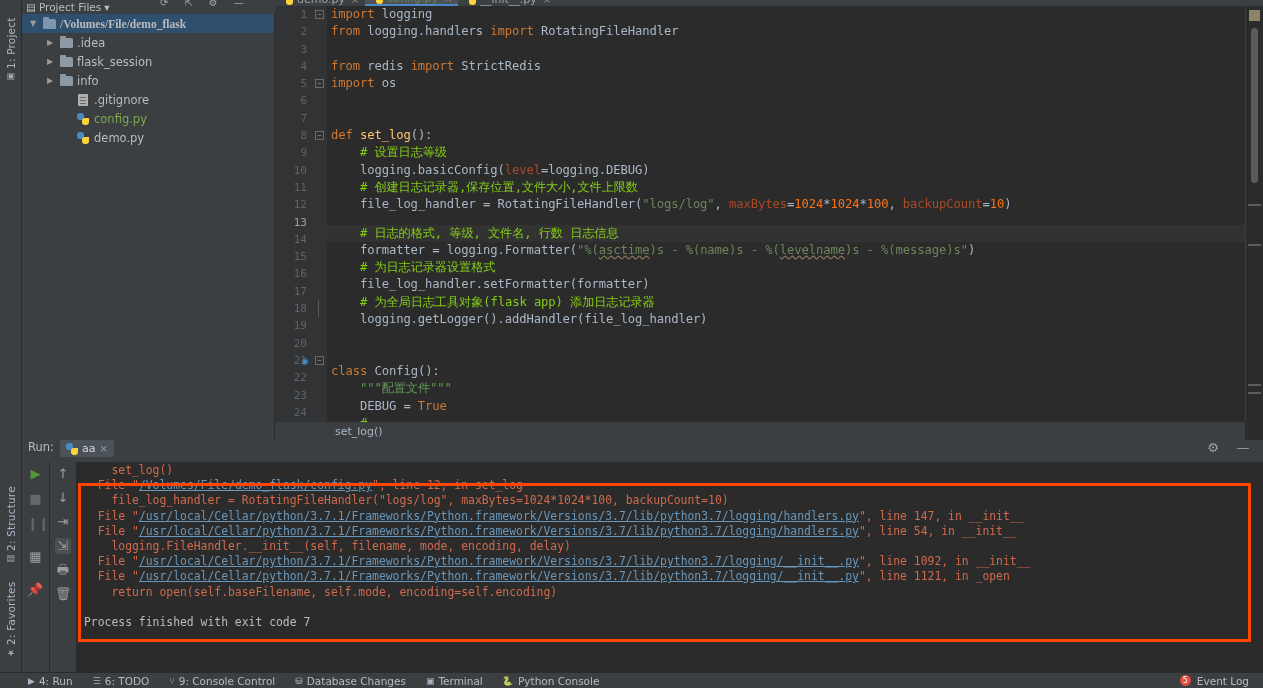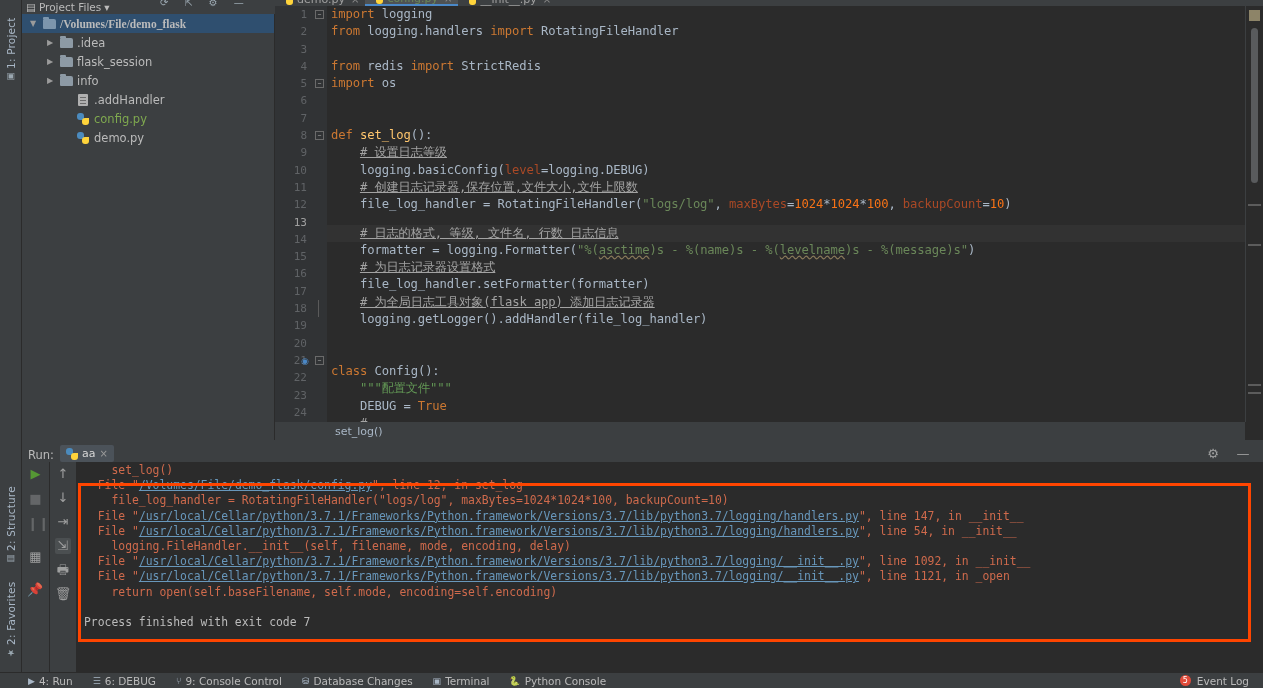--- a/index.html
+++ b/index.html
@@ -129,21 +129,21 @@
   .codelines {
     position: absolute; left: 52px; top: 0; right: 0; bottom: 0;
     font-family: "DejaVu Sans Mono", monospace; font-size: 12.2px;
     white-space: pre; letter-spacing: -0.1px;
   }
   .cl { height: 17.3px; line-height: 17.3px; color: #a9b7c6; padding-left: 4px; }
   .cl.cur { background: #323232; margin-top: 11px; }
   .kw { color: #cc7832; }
   .str { color: #6a8759; }
   .num { color: #f97316; }
-  .cmt { color: #a3a3a3; text-decoration: underline; }
+  .cmt { color: #84cc16; }
   .doc { color: #629755; }
   .fn { color: #ffc66d; }
   .param { color: #aa4926; }
   .cls { color: #a9b7c6; }
   .wavy { text-decoration: underline wavy #8a7a5a; text-decoration-skip-ink: none; }
   .gutter-mark {
     position: absolute; left: 40px; width: 10px; height: 10px;
   }
 
   .breadcrumb {
@@ -165,21 +165,21 @@
   .vscroll .tick {
     position: absolute; right: 2px; width: 13px; height: 2px; background: #5c5c5c;
   }
 
   
   .run-panel {
     position: absolute; left: 22px; top: 440px; right: 0; height: 232px;
     background: #3c3f41;
   }
   .run-header {
-    height: 22px; display: flex; align-items: flex-end; padding-left: 6px;
+    height: 22px; display: flex; align-items: flex-start; padding-left: 6px;
     background: #3c3f41; gap: 6px;
   }
   .run-label { font-size: 11.5px; color: #bbbbbb; }
   .run-tab {
     display: flex; align-items: center; gap: 4px; padding: 2px 6px;
     background: #4b5259; border-radius: 2px; font-size: 11px; color: #d6d6d6;
   }
   .run-tab .x { color: #9a9a9a; font-size: 10px; }
   .run-hdr-right { margin-left: auto; display: flex; align-items: center; gap: 14px; padding-right: 12px; }
 
@@ -285,21 +285,21 @@
           <span class="ico">
             <span class="folder"></span>
           </span>
           <span class="nm">info</span>
         </div>
         <div class="tree-row" style="padding-left: 38px;">
           <span class="arrow"></span>
           <span class="ico">
             <span class="fileico"></span>
           </span>
-          <span class="nm">.addHandler</span>
+          <span class="nm">.gitignore</span>
         </div>
         <div class="tree-row" style="padding-left: 38px;">
           <span class="arrow"></span>
           <span class="ico">
             <span class="pyico"></span>
           </span>
           <span class="nm green">config.py</span>
         </div>
         <div class="tree-row" style="padding-left: 38px;">
           <span class="arrow"></span>
@@ -438,21 +438,21 @@
   </div>
 
   <div class="statusbar">
     <div id="sb-items" style="display:flex;align-items:center;">
         <div class="sb-item first">
           <span class="gi">▶</span>
           <span>4: Run</span>
         </div>
         <div class="sb-item">
           <span class="gi">☰</span>
-          <span>6: DEBUG</span>
+          <span>6: TODO</span>
         </div>
         <div class="sb-item">
           <span class="gi">⑂</span>
           <span>9: Console Control</span>
         </div>
         <div class="sb-item">
           <span class="gi">⛁</span>
           <span>Database Changes</span>
         </div>
         <div class="sb-item">

